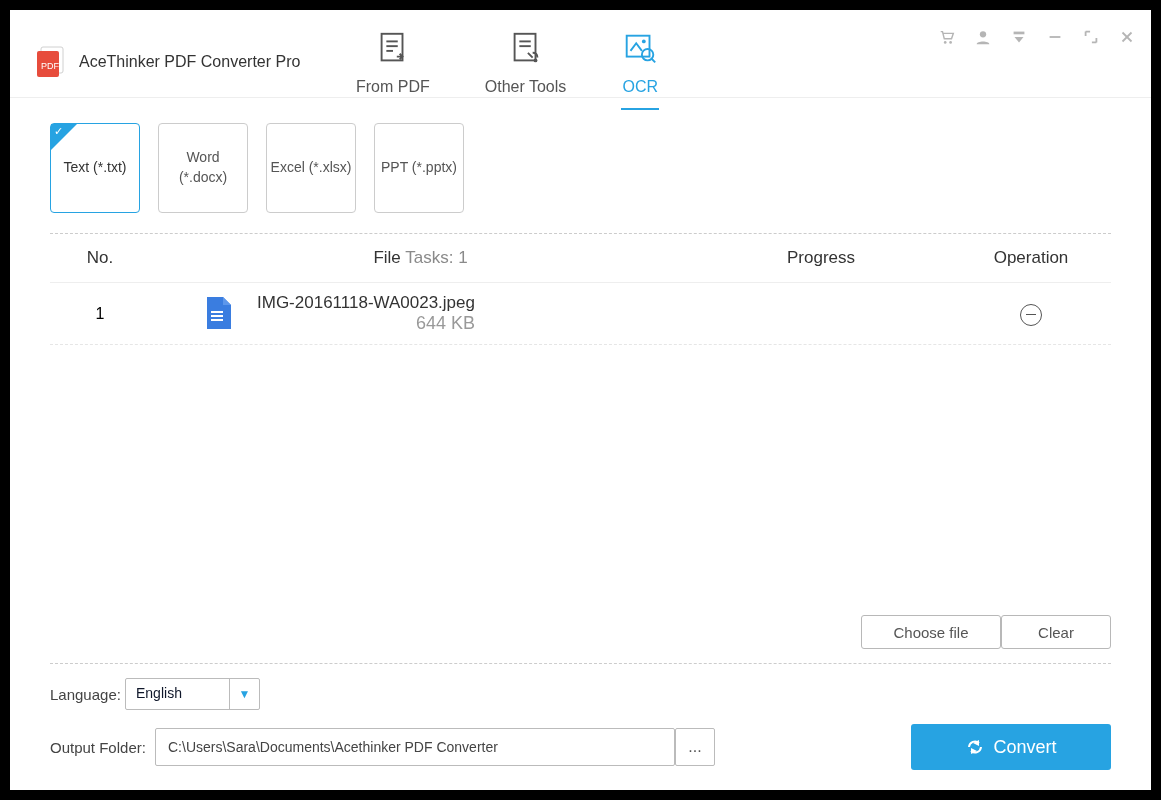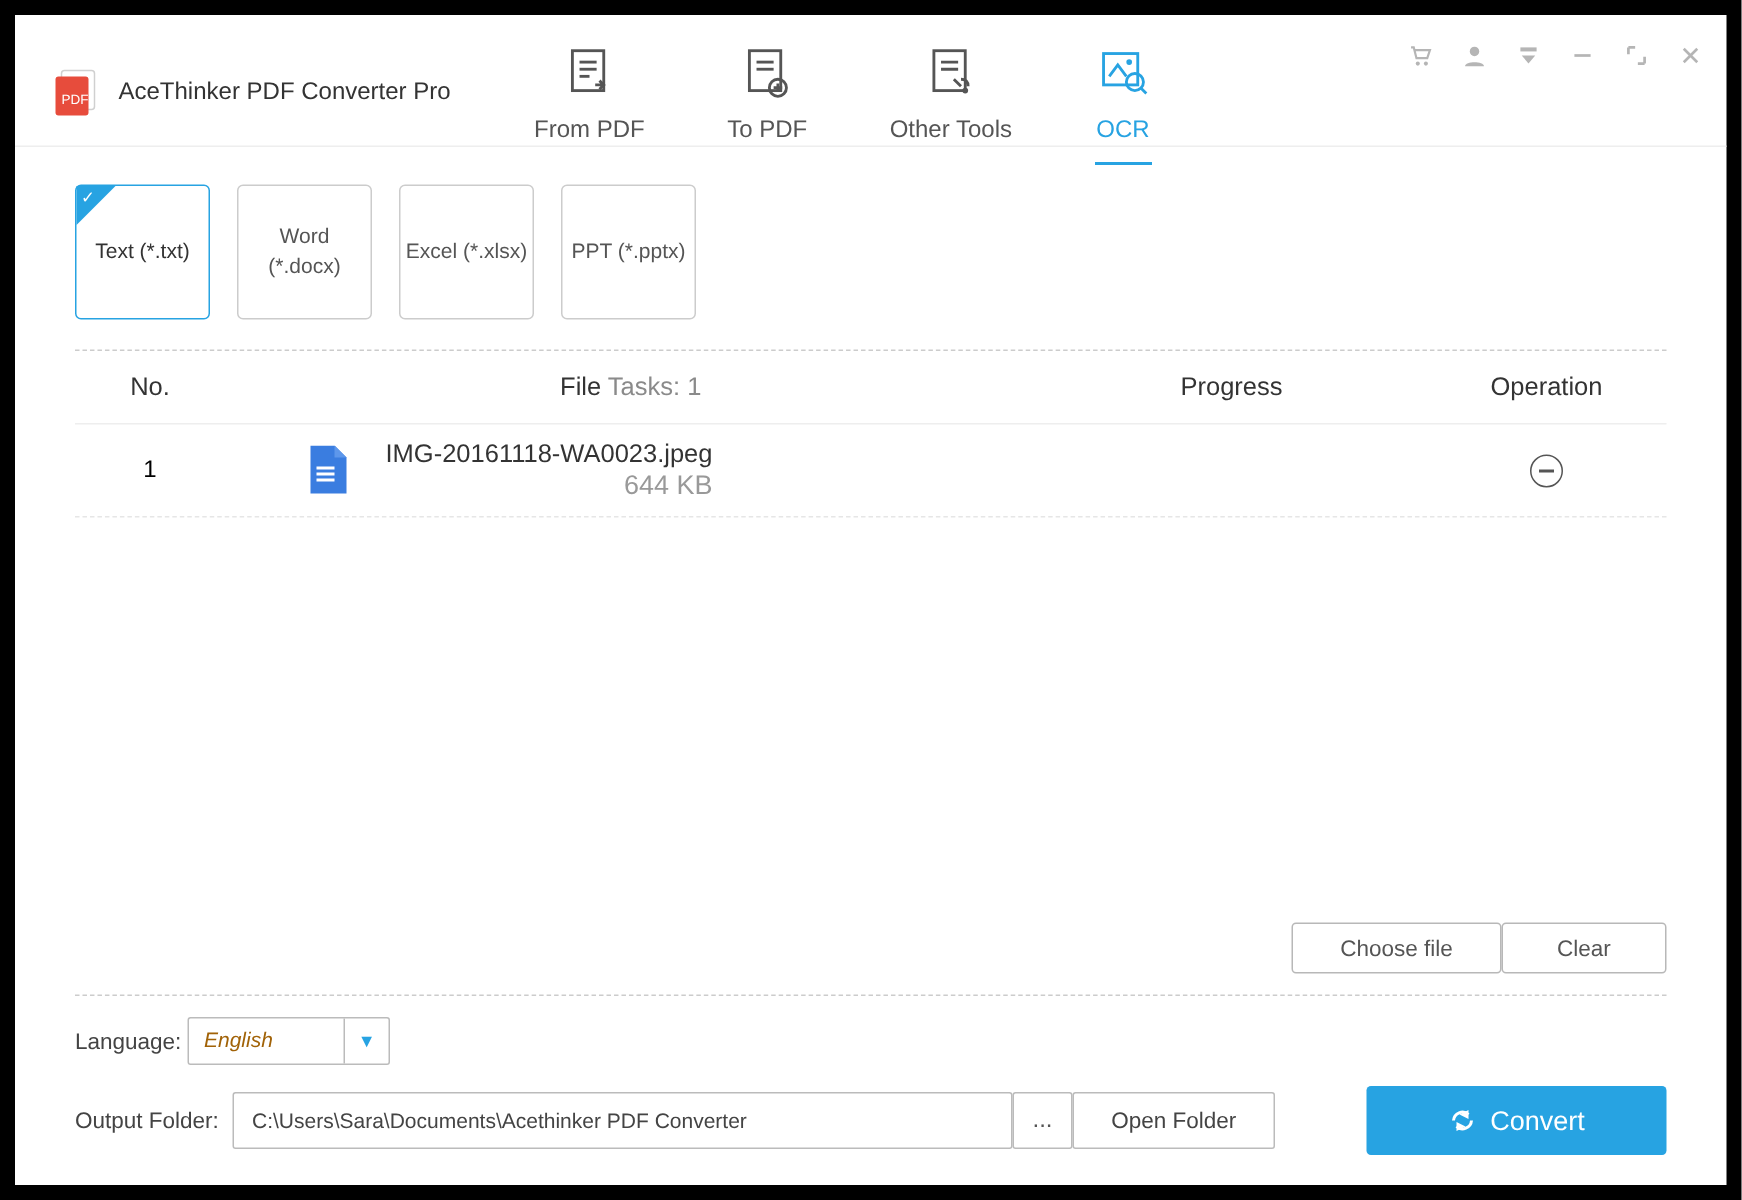--- a/index.html
+++ b/index.html
@@ -193,21 +193,21 @@
   .row { display: flex; align-items: center; }
   .label { font-size: 15px; color: #444; min-width: 105px; }
   .lang-select {
     display: flex;
     border: 1px solid #bbb;
     border-radius: 2px;
     height: 32px;
     width: 135px;
   }
   .lang-select .val {
-    flex: 1; padding: 6px 10px; font-size: 14px; color: #a16207; font-style: italic;
+    flex: 1; padding: 6px 10px; font-size: 14px; color: #0f172a;
   }
   .lang-select .arrow {
     width: 30px;
     border-left: 1px solid #bbb;
     display: flex; align-items: center; justify-content: center;
     color: #27a3e2;
     font-size: 12px;
   }
   .path-input {
     border: 1px solid #bbb;
@@ -271,30 +271,20 @@
     <div class="tabs">
       <div class="tab">
         <svg viewBox="0 0 40 40">
           <rect x="8" y="4" width="22" height="28" fill="none" stroke="#555" stroke-width="2"></rect>
           <line x1="13" y1="12" x2="25" y2="12" stroke="#555" stroke-width="2"></line>
           <line x1="13" y1="17" x2="25" y2="17" stroke="#555" stroke-width="2"></line>
           <line x1="13" y1="22" x2="20" y2="22" stroke="#555" stroke-width="2"></line>
           <path d="M24 28 l6 0 m-3 -3 l3 3 l-3 3" fill="none" stroke="#555" stroke-width="2"></path>
         </svg>
         <span>From PDF</span>
-      </div>
-      <div class="tab">
-        <svg viewBox="0 0 40 40">
-          <rect x="8" y="4" width="22" height="28" fill="none" stroke="#555" stroke-width="2"></rect>
-          <line x1="13" y1="12" x2="25" y2="12" stroke="#555" stroke-width="2"></line>
-          <line x1="13" y1="17" x2="25" y2="17" stroke="#555" stroke-width="2"></line>
-          <circle cx="28" cy="30" r="6" fill="none" stroke="#555" stroke-width="2"></circle>
-          <path d="M25 30 h6 m-3 -3 v6" stroke="#555" stroke-width="2"></path>
-        </svg>
-        <span>To PDF</span>
       </div>
       <div class="tab">
         <svg viewBox="0 0 40 40">
           <rect x="8" y="4" width="22" height="28" fill="none" stroke="#555" stroke-width="2"></rect>
           <line x1="13" y1="12" x2="25" y2="12" stroke="#555" stroke-width="2"></line>
           <line x1="13" y1="17" x2="25" y2="17" stroke="#555" stroke-width="2"></line>
           <path d="M22 24 l5 5 m0 -5 q5 0 5 5" fill="none" stroke="#555" stroke-width="2"></path>
           <circle cx="30" cy="32" r="2" fill="#555"></circle>
         </svg>
         <span>Other Tools</span>
@@ -400,21 +390,20 @@
       <div class="label" style="min-width:75px">Language:</div>
       <div class="lang-select">
         <div class="val">English</div>
         <div class="arrow">▼</div>
       </div>
     </div>
     <div class="row">
       <div class="label">Output Folder:</div>
       <input class="path-input" value="C:\Users\Sara\Documents\Acethinker PDF Converter" style="">
       <button class="browse-btn">...</button>
-      <button class="open-folder">Open Folder</button>
       <button class="convert-btn">
         <svg width="20" height="20" viewBox="0 0 20 20">
           <path d="M4 10a6 6 0 0 1 10-4M16 10a6 6 0 0 1-10 4" fill="none" stroke="#fff" stroke-width="2"></path>
           <polygon points="14,3 14,9 8,6" fill="#fff"></polygon>
           <polygon points="6,17 6,11 12,14" fill="#fff"></polygon>
         </svg>
         <span>Convert</span>
       </button>
     </div>
   </div>

